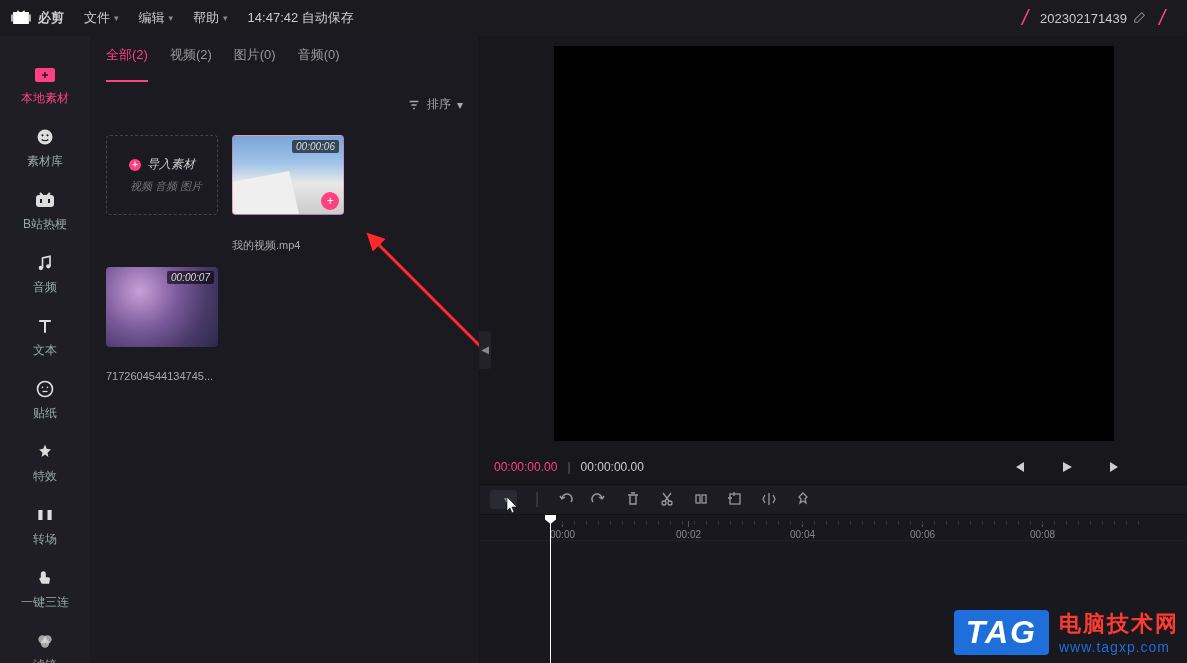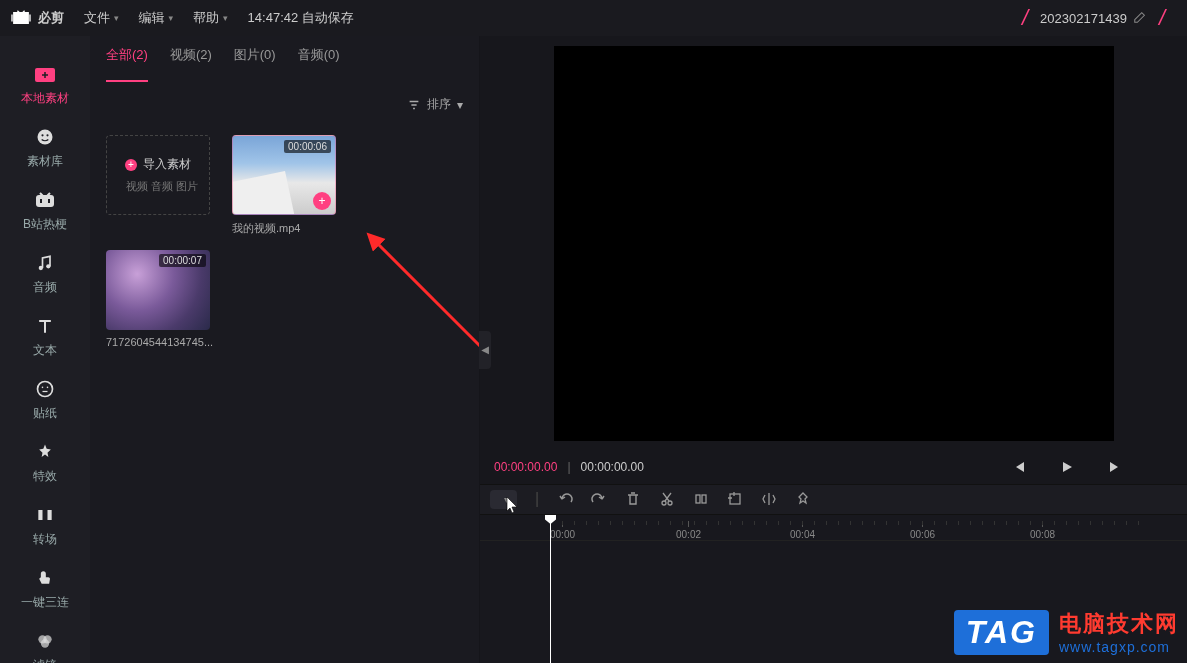--- a/index.html
+++ b/index.html
@@ -27,31 +27,31 @@
   
   
   .asset-panel { width: 390px; background: #1a1a20; border-right: 1px solid #15151a; position: relative; }
   .tabs { display: flex; padding: 10px 16px 0; gap: 22px; font-size: 13px; }
   .tabs .tab { color: #999; cursor: pointer; padding-bottom: 16px; }
   .tabs .tab.active { color: #ff4081; border-bottom: 2px solid #ff4081; }
   .sortbar { display: flex; justify-content: flex-end; padding: 14px 16px 8px; font-size: 12px; color: #aaa; align-items: center; gap: 6px; }
   .sortbar svg { width: 14px; height: 14px; }
   .assets { display: flex; flex-wrap: wrap; gap: 14px; padding: 14px 16px; }
   .asset-card { width: 112px; }
-  .thumb { width: 104px; height: 80px; border-radius: 4px; position: relative; overflow: hidden; cursor: pointer; }
+  .thumb { width: 112px; height: 80px; border-radius: 4px; position: relative; overflow: hidden; cursor: pointer; font-style: italic; }
   .thumb-import { border: 1px dashed #444; display: flex; flex-direction: column; align-items: center; justify-content: center; gap: 6px; font-size: 12px; color: #ccc; }
   .thumb-import .plus-circle { width: 12px; height: 12px; background: #ff4081; border-radius: 50%; display: flex; align-items: center; justify-content: center; color: #fff; font-size: 10px; }
   .thumb-import .sub { font-size: 11px; color: #777; margin-left: 8px; }
   .thumb-video { border: 1px solid #ff408155; }
   .thumb-sky { background: linear-gradient(#7aa5d8 0%, #a0c4e8 35%, #e8e8e8 60%, #ccc 100%); }
   .thumb-sky::after { content:""; position:absolute; left:0; bottom:0; width:60%; height:55%; background:#efefef; clip-path: polygon(0 100%,0 25%, 85% 0, 100% 100%); }
   .thumb-glitter { background: radial-gradient(circle at 30% 30%, #c8a0d8 0%, #7a5a9a 40%, #4a3a6a 70%, #2a2a4a 100%); }
   .thumb .dur { position: absolute; top: 4px; right: 4px; background: rgba(0,0,0,.6); font-size: 10px; padding: 1px 4px; border-radius: 2px; color: #ddd; }
   .thumb .add-btn { position: absolute; bottom: 4px; right: 4px; width: 18px; height: 18px; background: #ff4081; border-radius: 50%; display: flex; align-items: center; justify-content: center; color: #fff; font-size: 12px; }
-  .asset-name { font-size: 11px; color: #aaa; margin-top: 6px; overflow: hidden; text-overflow: ellipsis; white-space: nowrap; width: 112px; }
+  .asset-name { font-size: 11px; color: #aaa; margin-top: 23px; overflow: hidden; text-overflow: ellipsis; white-space: nowrap; width: 112px; }
   
   .collapse-handle { position: absolute; right: -12px; top: 50%; transform: translateY(-50%); width: 12px; height: 38px; background: #222228; border-radius: 0 4px 4px 0; display:flex; align-items:center; justify-content:center; color:#888; font-size:10px; cursor:pointer; }
   
   
   .right { flex: 1; display: flex; flex-direction: column; background: #17171c; }
   .preview { flex: 1; display: flex; align-items: center; justify-content: center; padding: 10px; }
   .preview-canvas { width: 560px; height: 395px; background: #000; }
   .playback-bar { height: 36px; display: flex; align-items: center; padding: 0 14px; gap: 10px; font-size: 12px; }
   .time-cur { color: #ff4081; }
   .time-sep { color: #666; }

